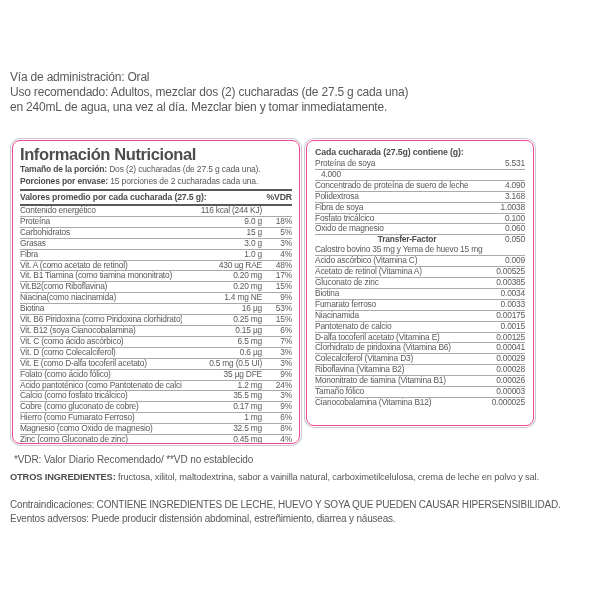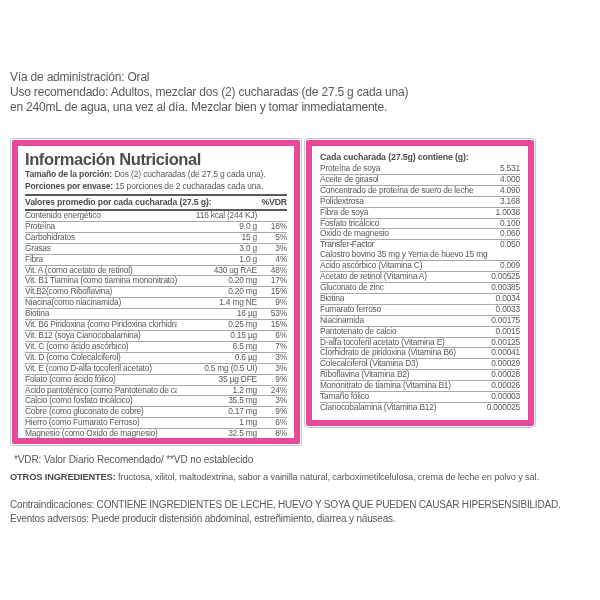--- a/index.html
+++ b/index.html
@@ -4,21 +4,21 @@
 <style>
   html,body{margin:0;padding:0;}
   body{
     width:600px;height:600px;position:relative;background:#ffffff;
     font-family:"Liberation Sans",sans-serif;color:#58595b;
     -webkit-font-smoothing:antialiased;
   }
   .intro{position:absolute;left:10px;top:70px;font-size:12px;line-height:15px;letter-spacing:-0.2px;}
   .panel{
     position:absolute;box-sizing:border-box;background:#fff;
-    border:6px solid #ec4899;border-radius:2px;
+    border:1px solid #ec4899;border-radius:8px;
     box-shadow:0 0 0 1px #ffffff,0 0 0 2px #c9cacc;
   }
   .panel-left{left:12px;top:140px;width:288px;height:304px;padding:4px 7px 2px 7px;overflow:hidden;}
   .panel-right{left:306px;top:140px;width:228px;height:286px;padding:5px 8px 2px 8px;overflow:hidden;}
   .nf-title{font-size:16.5px;font-weight:bold;color:#4d4d4f;letter-spacing:-0.4px;line-height:19px;}
   .serving-line{font-size:8.5px;line-height:11.5px;letter-spacing:-0.15px;}
   .serving-line b{color:#4d4d4f;}
   .nf-header{
     display:flex;justify-content:space-between;align-items:baseline;
     font-weight:bold;font-size:8.7px;color:#4d4d4f;line-height:11px;
@@ -33,21 +33,21 @@
   .nrow .amt{width:80px;text-align:right;white-space:nowrap;}
   .nrow .pct{width:30px;text-align:right;white-space:nowrap;}
   .nrow:last-child{border-bottom:none;}
   .comp-header{font-weight:bold;font-size:8.8px;color:#4d4d4f;line-height:13px;letter-spacing:-0.15px;}
   .crow{
     display:flex;justify-content:space-between;align-items:baseline;
     font-size:8.4px;line-height:9.9px;border-bottom:1px solid #a7a9ac;letter-spacing:-0.2px;
   }
   .crow .name{flex:1;white-space:nowrap;overflow:hidden;}
   .crow .val{text-align:right;white-space:nowrap;padding-left:6px;}
-  .crow.bold .name{font-weight:normal;color:#4d4d4f;}
+  .crow.bold .name{font-weight:bold;color:#4d4d4f;text-align:center;}
   .crow.noline{border-bottom:none;}
   .crow:last-child{border-bottom:none;}
   .footnote{position:absolute;left:14px;top:454px;font-size:10px;letter-spacing:-0.1px;}
   .otros{position:absolute;left:10px;top:471px;width:584px;font-size:9.3px;line-height:12px;letter-spacing:-0.15px;}
   .otros b{color:#4d4d4f;}
   .warnings{position:absolute;left:10px;top:498px;width:584px;font-size:10px;line-height:14px;letter-spacing:-0.2px;}
 </style>
 </head>
 <body>
 
@@ -186,21 +186,20 @@
 </div>
 
 <div class="panel panel-right">
   <div class="comp-header">Cada cucharada (27.5g) contiene (g):</div>
   <div>
       <div class="crow">
         <span class="name">Proteína de soya</span>
         <span class="val">5.531</span>
       </div>
       <div class="crow">
-        <span class="name">Aceite de girasol</span>
         <span class="val">4.000</span>
       </div>
       <div class="crow">
         <span class="name">Concentrado de proteína de suero de leche</span>
         <span class="val">4.090</span>
       </div>
       <div class="crow">
         <span class="name">Polidextrosa</span>
         <span class="val">3.168</span>
       </div>

